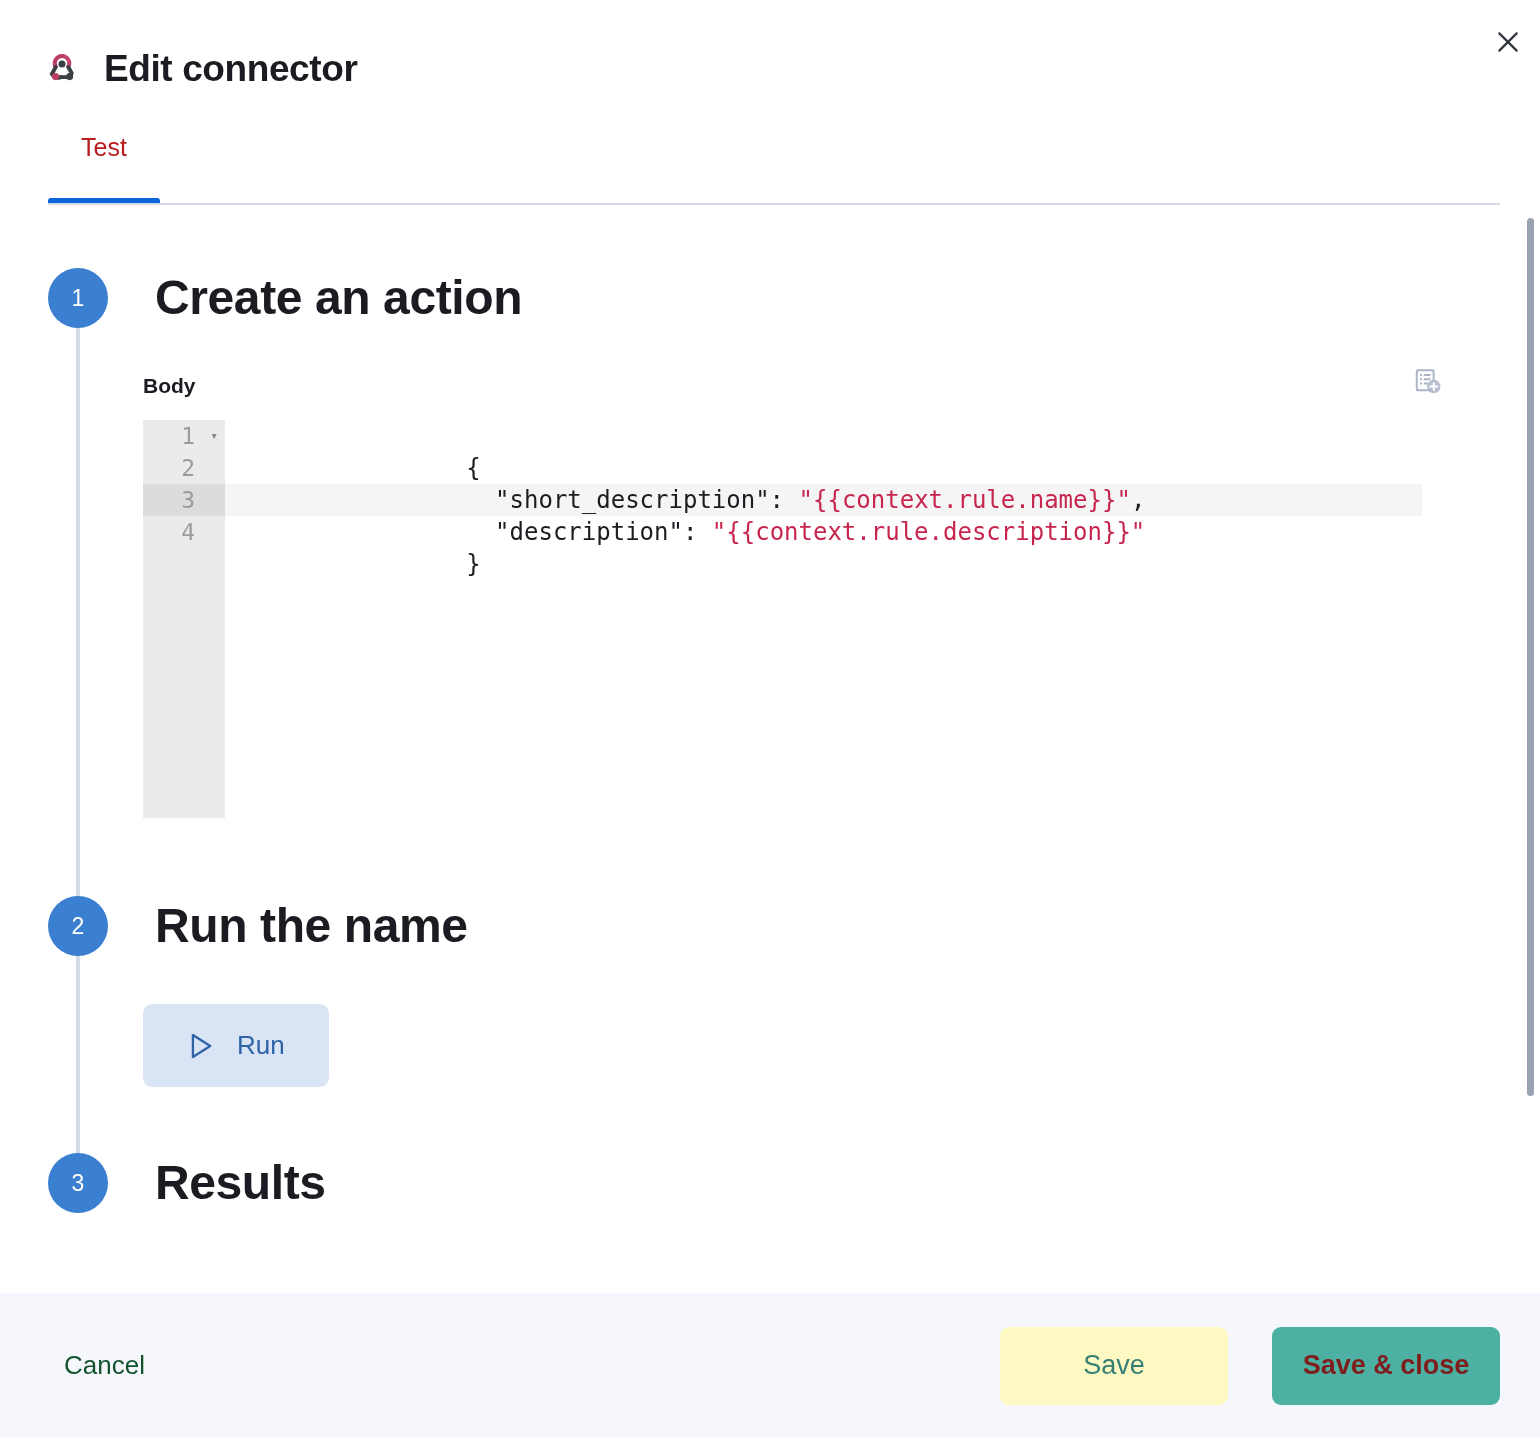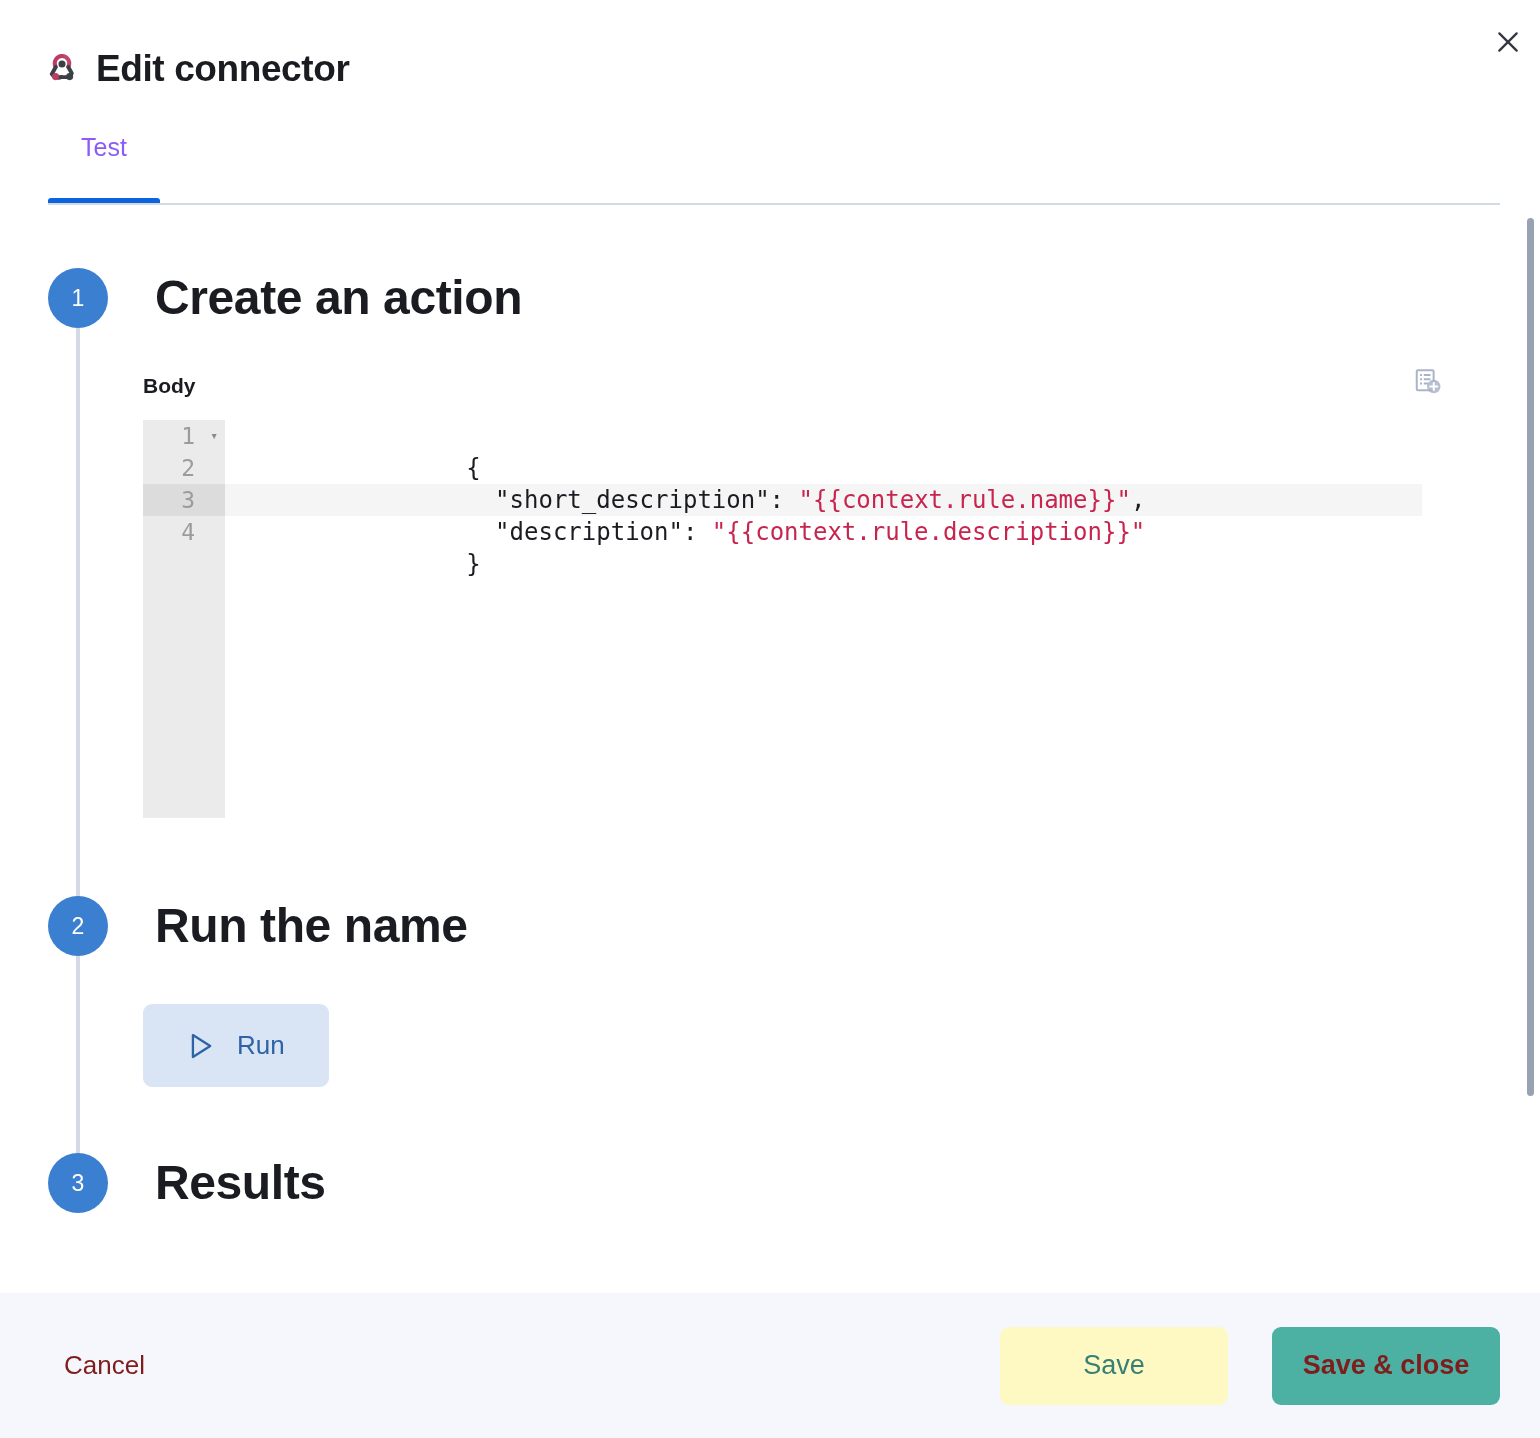--- a/index.html
+++ b/index.html
@@ -33,21 +33,21 @@
     position: absolute; top: 18px; right: 8px;
     width: 48px; height: 48px;
     display: flex; align-items: center; justify-content: center;
     background: transparent; border: none; cursor: pointer;
     color: #343741;
   }
   .close-btn svg { display: block; }
 
   .title-row {
     position: absolute; left: 44px; top: 50px;
-    display: flex; align-items: center; gap: 16px;
+    display: flex; align-items: center; gap: 24px;
   }
   .webhook-icon { width: 36px; height: 36px; display:block; }
   .flyout-title {
     font-size: 37px;
     font-weight: 700;
     letter-spacing: -0.4px;
     color: #1a1c21;
     line-height: 1;
     margin: 0;
   }
@@ -62,21 +62,21 @@
     padding: 8px 33px 0 33px;
     height: 78px;
     display: flex; align-items: flex-start; justify-content: center;
     font-size: 25px;
     color: #343741;
     background: transparent;
     border: none;
     cursor: pointer;
     font-family: "Liberation Sans", sans-serif;
   }
-  .tab.active { color: #8b5cf6; font-weight: 400; }
+  .tab.active { color: #b91c1c; font-weight: 400; }
   .tab.active::after {
     content: "";
     position: absolute; left: 0; right: 0; bottom: 0;
     height: 5px; background: #0b64dd; border-radius: 3px 3px 0 0;
   }
   .tabs-rule {
     position: absolute; left: 48px; right: 40px; top: 203px;
     height: 2px; background: #d3dae6;
   }
 
@@ -185,21 +185,21 @@
   
   .footer {
     position: absolute; left: 0; right: 0; bottom: 0;
     height: 145px;
     background: #f5f7fc;
     display: flex; align-items: center;
     padding: 0 40px 0 60px;
   }
   .cancel-btn {
     background: transparent; border: none;
-    color: #7f1d1d;
+    color: #14532d;
     font-size: 26px;
     font-family: "Liberation Sans", sans-serif;
     cursor: pointer;
     padding: 10px 4px;
   }
   .footer-spacer { flex: 1; }
   .btn-save {
     background: #fef9c3;
     color: #357f76;
     border: none; border-radius: 9px;

